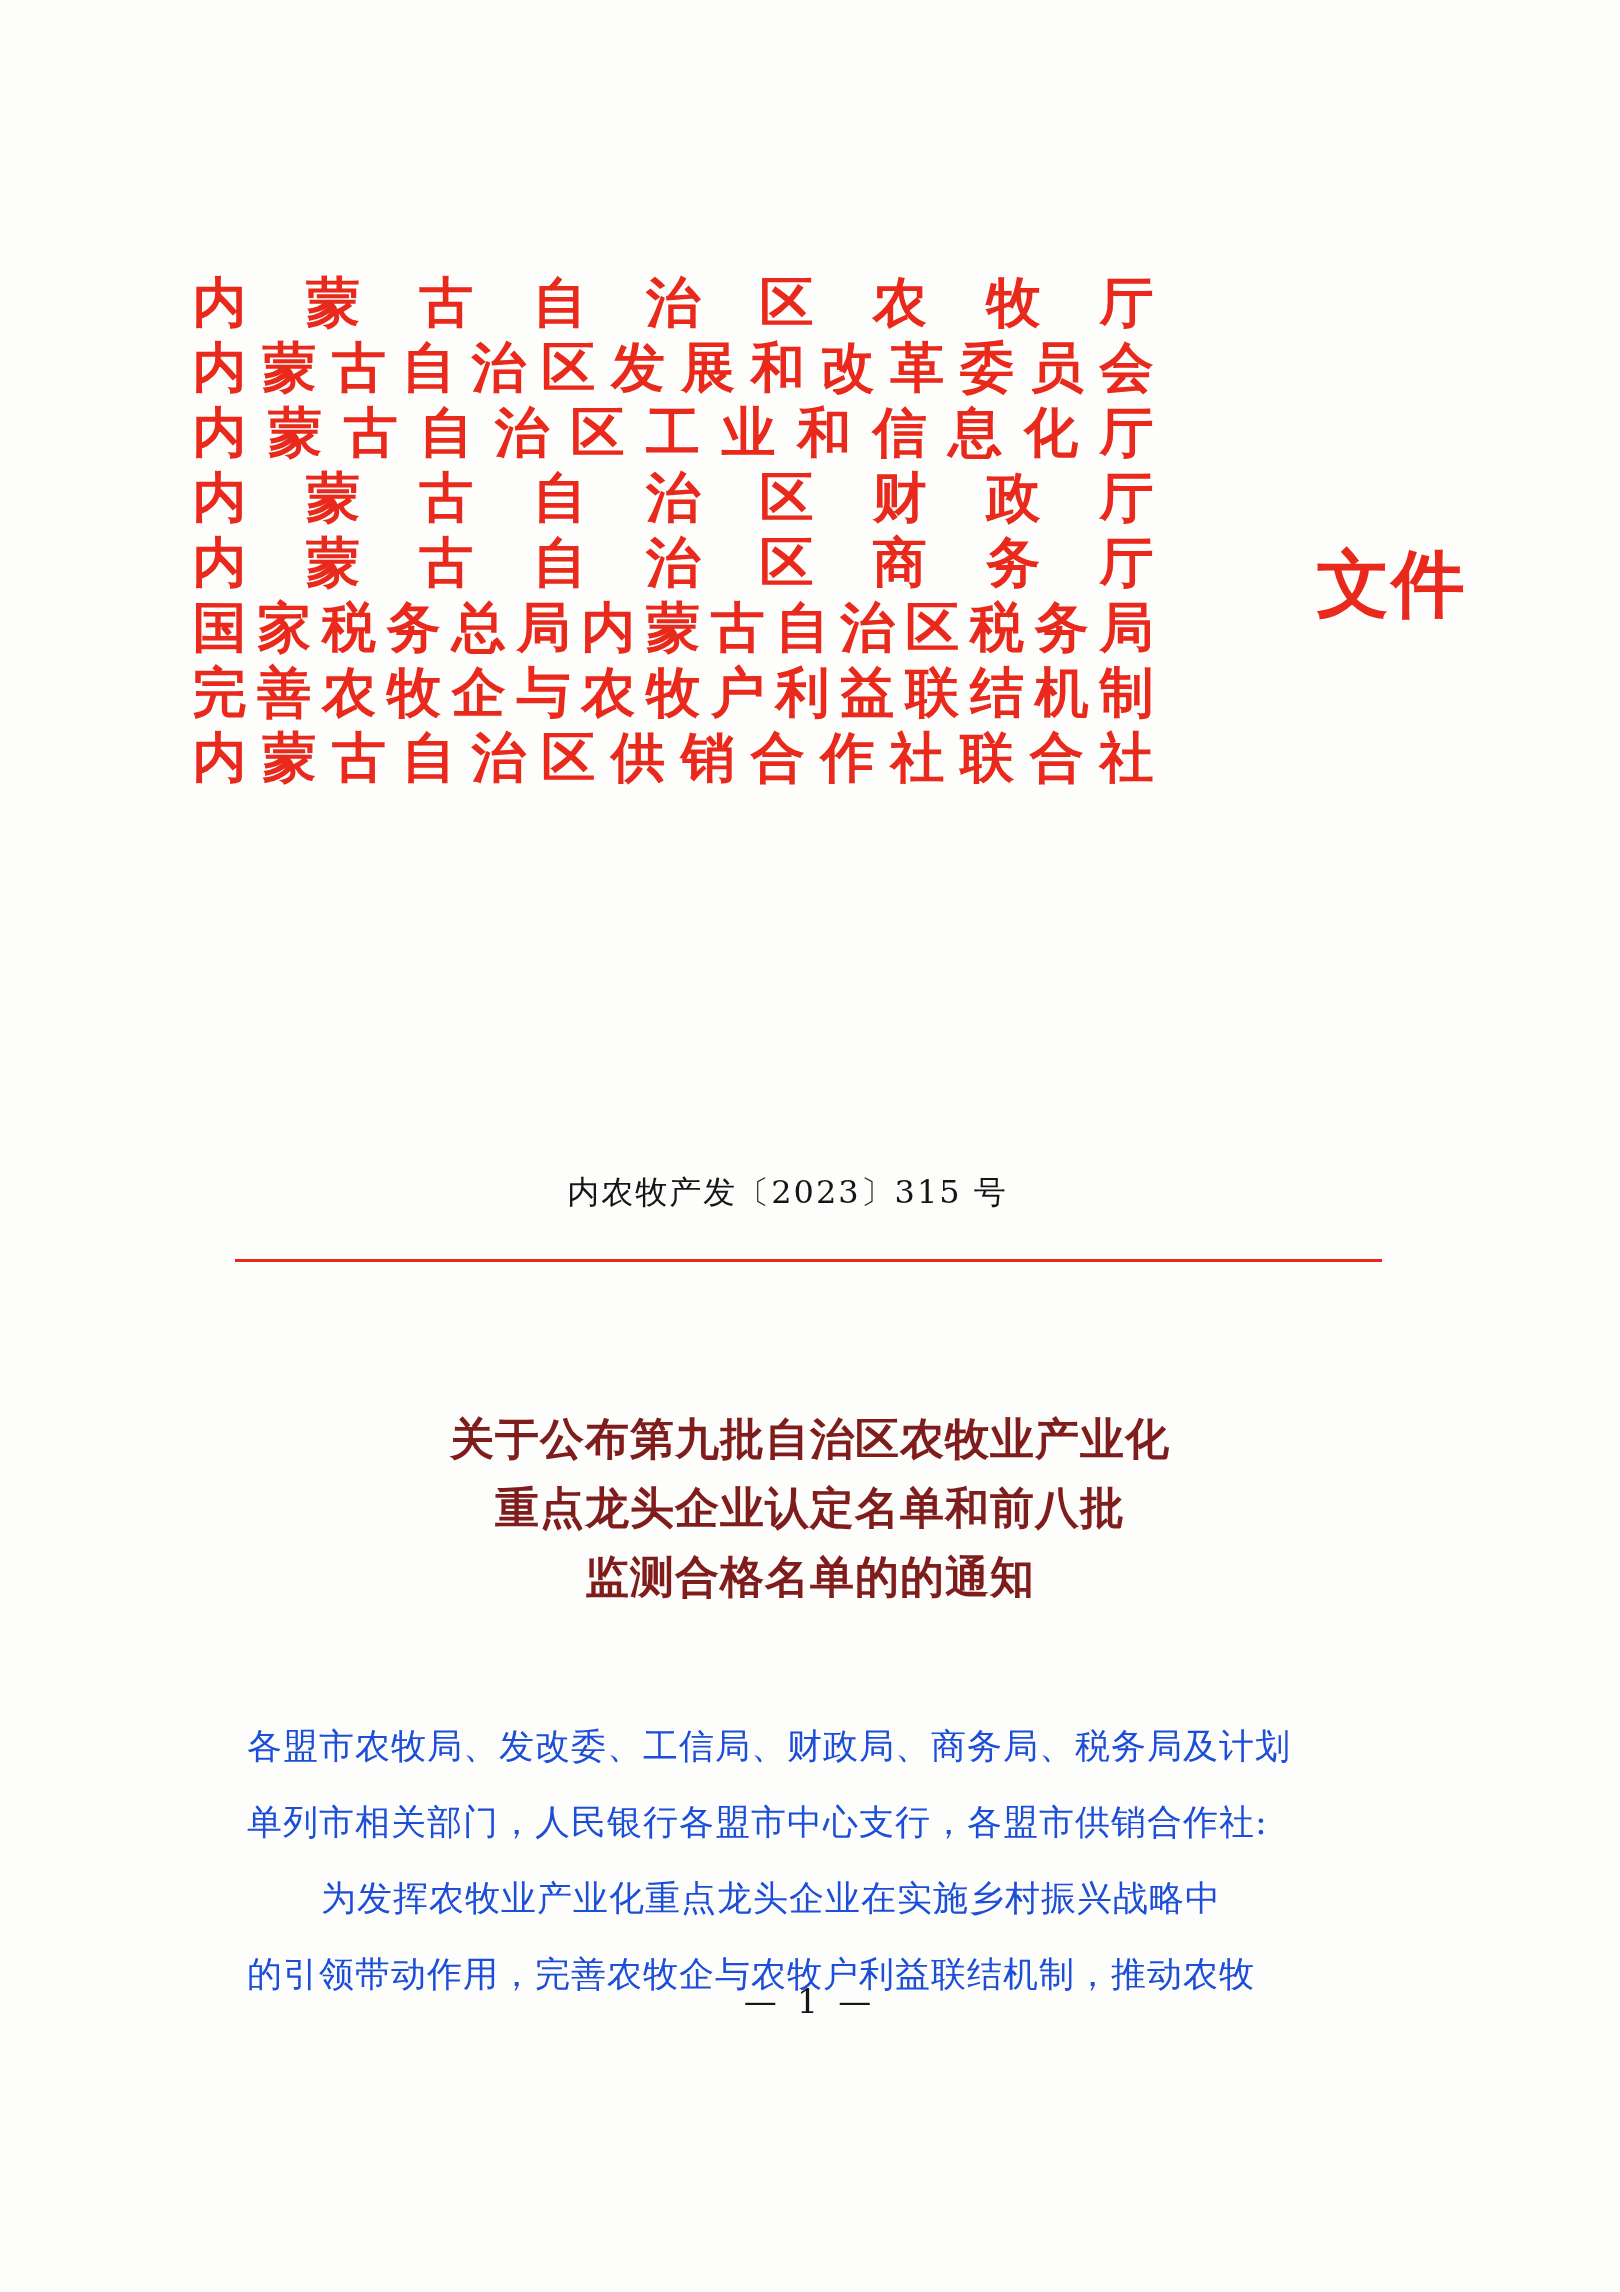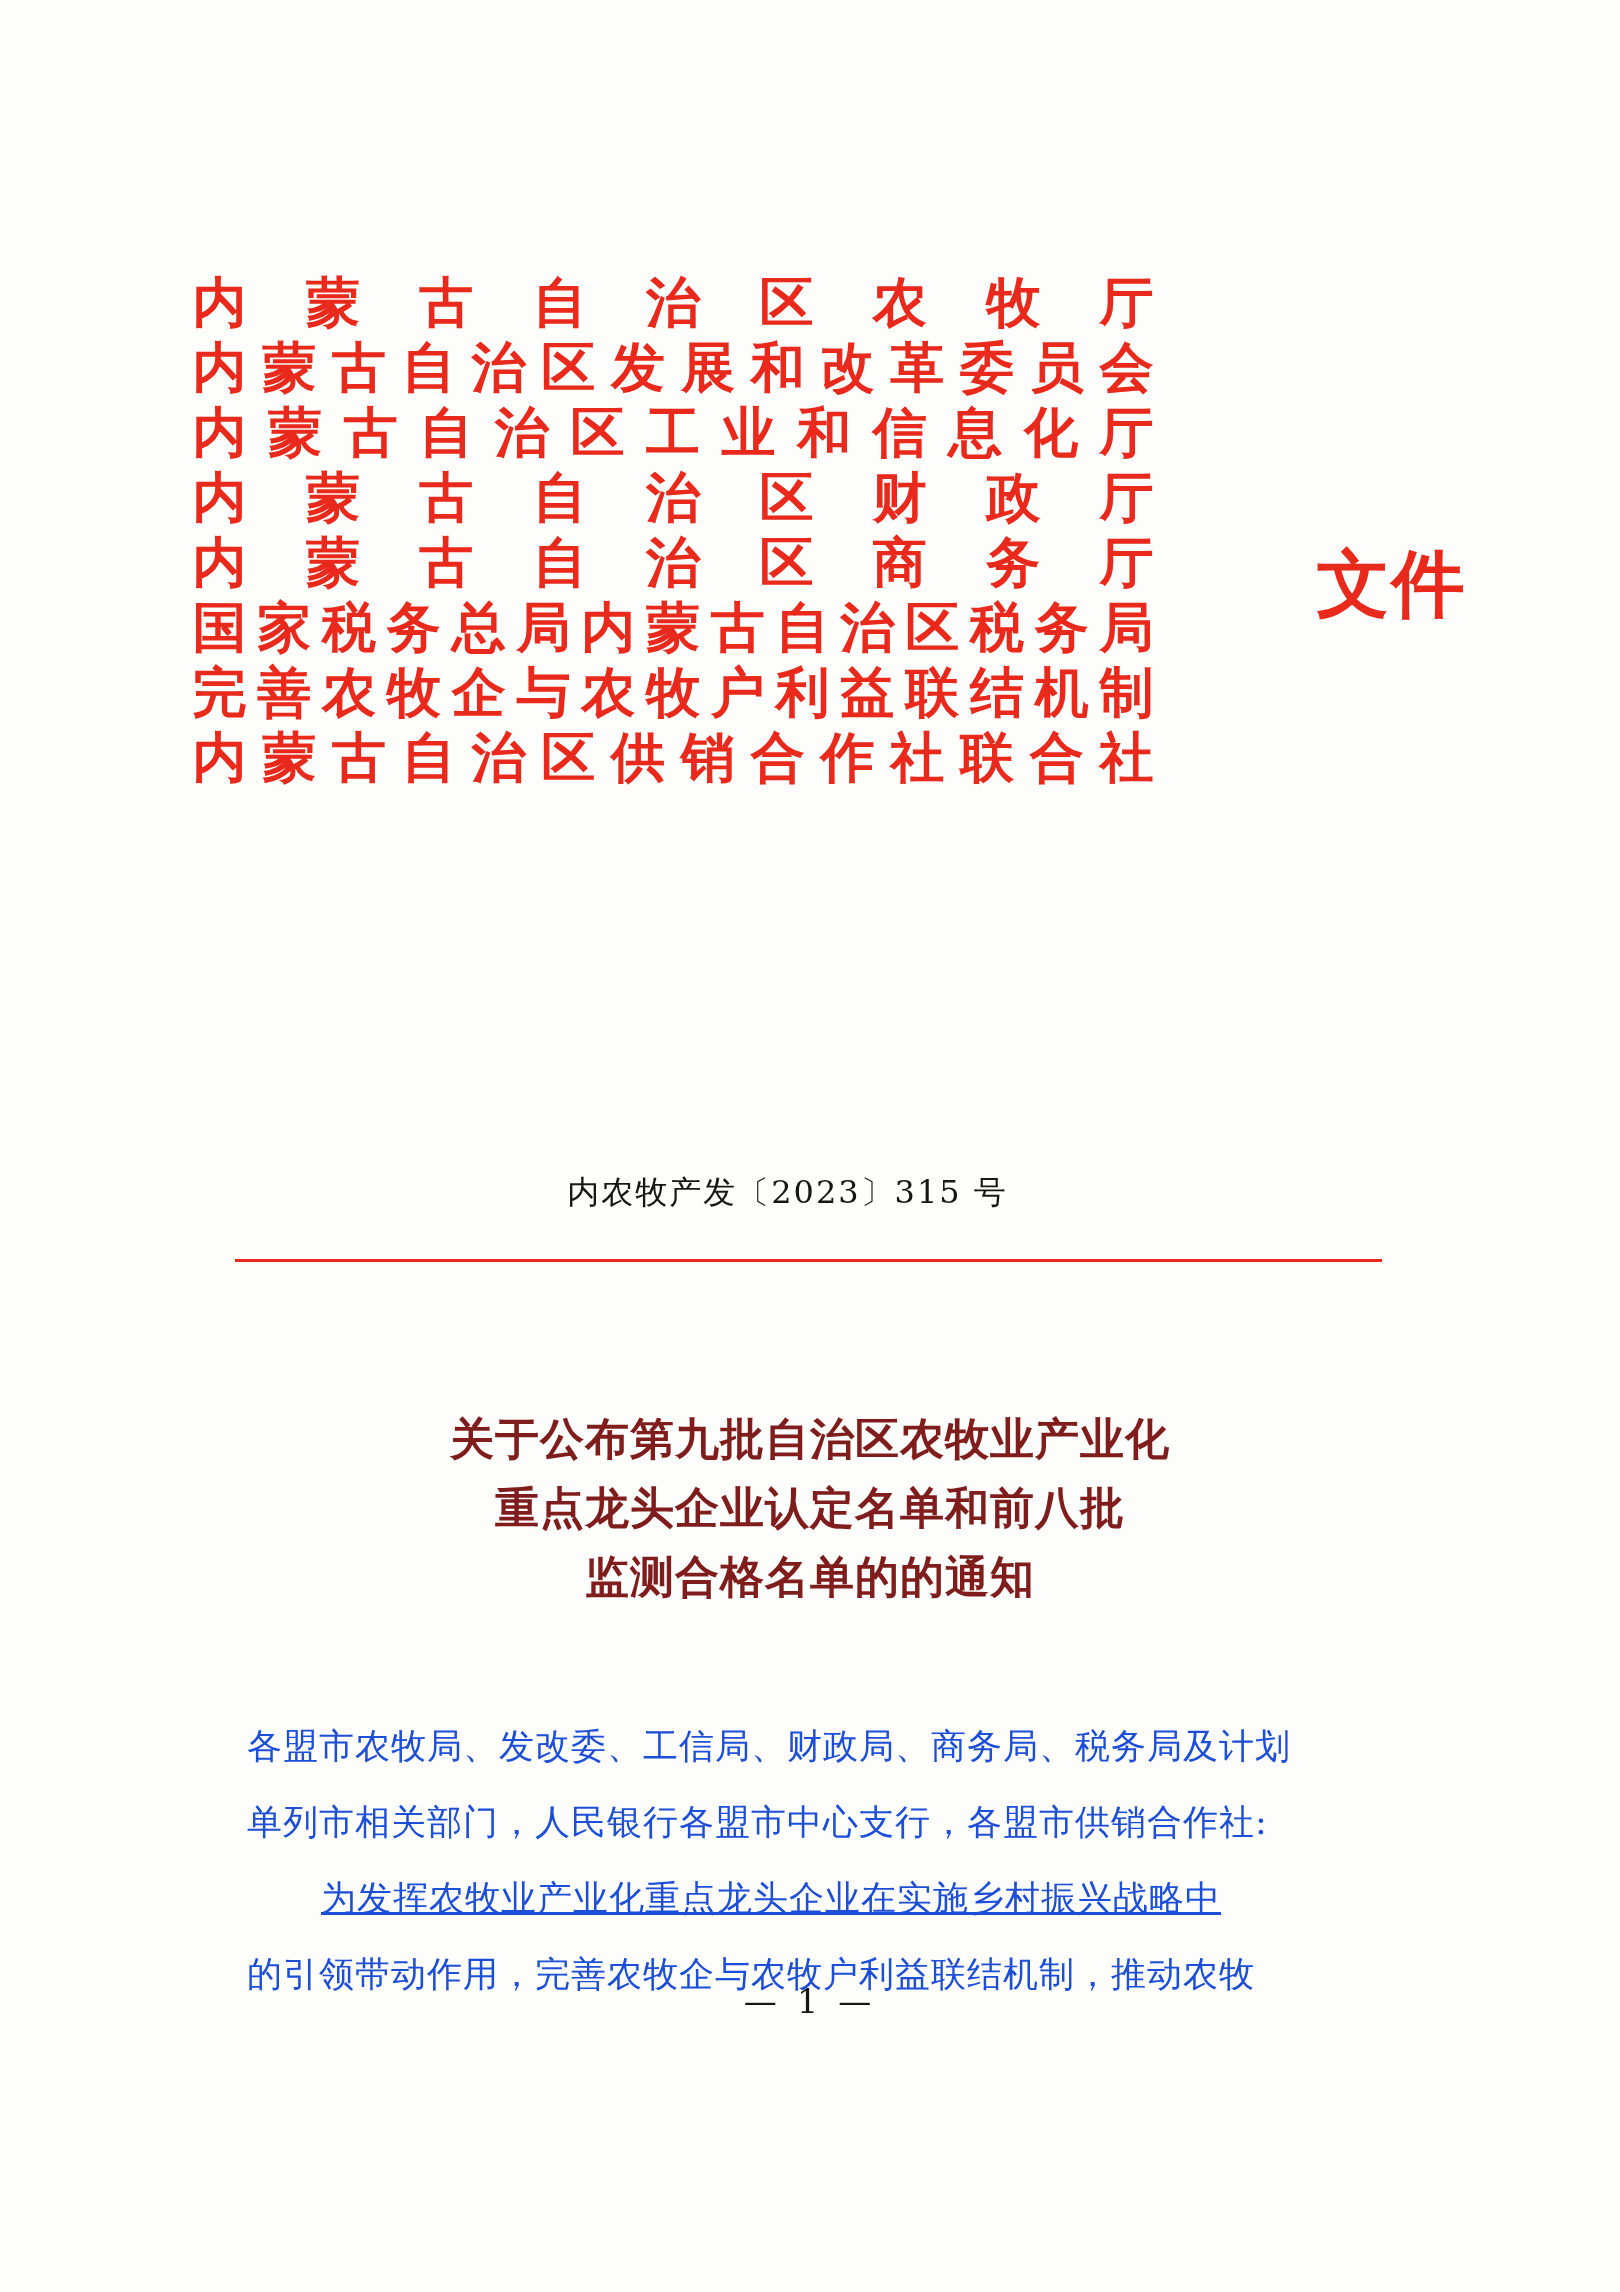--- a/index.html
+++ b/index.html
@@ -131,21 +131,20 @@
     font-family: "DejaVu Serif", "Liberation Serif", serif;
     font-size: 35px;
     line-height: 62px;
     letter-spacing: 1px;
     color: #1d4ed8;
     text-align: justify;
     text-justify: inter-character;
   }
   .body-text p.indent {
     text-indent: 74px;
-    text-decoration: underline;
   }
 
   
   .page-number {
     position: absolute;
     top: 1982px;
     left: 0;
     width: 1620px;
     text-align: center;
     font-family: "DejaVu Serif", "Liberation Serif", serif;

